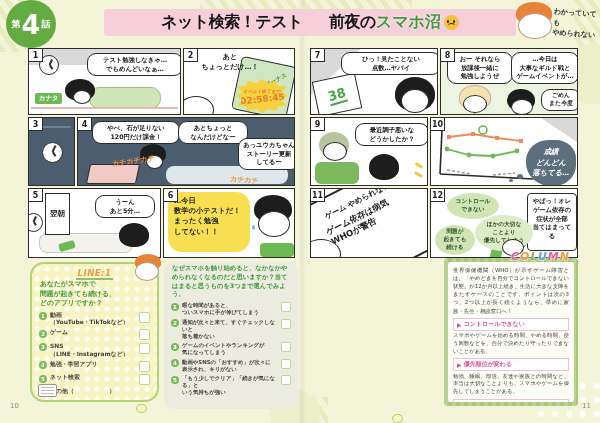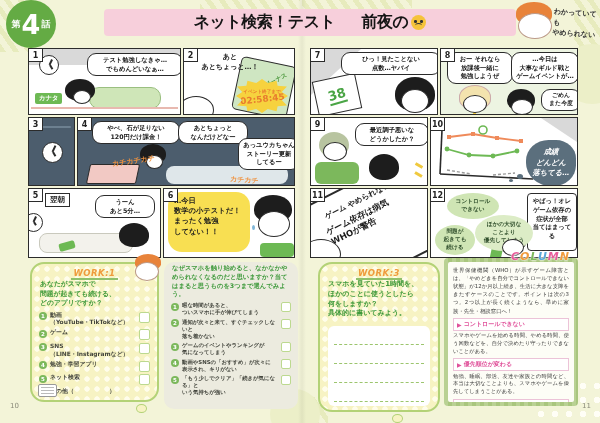--- a/index.html
+++ b/index.html
@@ -34,21 +34,21 @@
   .bubble{position:absolute;background:#fff;border:1.1px solid #2b2b2b;border-radius:9px;padding:2px 3px;
           font-size:6.3px;font-weight:700;text-align:center;line-height:1.35;white-space:pre-line;color:#161616;z-index:4;}
   .plain-speech{position:absolute;font-size:7px;font-weight:700;text-align:center;line-height:1.4;white-space:pre-line;z-index:4;}
   .sfx{position:absolute;color:#f0923e;font-weight:800;font-size:7px;z-index:5;}
   .clock{position:absolute;background:#fff;border:1.4px solid #2b2b2b;border-radius:50%;z-index:3;}
   .clock::before{content:"";position:absolute;left:48%;top:48%;width:1.5px;height:36%;background:#2b2b2b;transform-origin:top center;transform:rotate(205deg);}
   .clock::after{content:"";position:absolute;left:48%;top:48%;width:1.5px;height:26%;background:#2b2b2b;transform-origin:top center;transform:rotate(330deg);}
   .hair{position:absolute;background:#1d1d1d;border-radius:50% 50% 45% 45%;z-index:2;}
   .face{position:absolute;background:#fff;border:1px solid #2b2b2b;border-radius:50%;z-index:3;}
   .name-tag{position:absolute;background:#6db954;color:#fff;font-size:6.3px;font-weight:700;padding:1px 4px;border-radius:2px;z-index:5;}
-  .caption-box{position:absolute;background:#fff;border:1.4px solid #2b2b2b;font-size:7.5px;font-weight:800;padding:1px 4px;z-index:5;}
+  .caption-box{position:absolute;background:#fff;border:1.4px solid #2b2b2b;font-size:7.5px;font-weight:800;padding:15px 4px;z-index:5;}
   .burst{position:absolute;background:#f6d23e;display:flex;flex-direction:column;align-items:center;justify-content:center;z-index:5;
          clip-path:polygon(50% 0%,61% 12%,78% 5%,80% 20%,98% 22%,88% 38%,100% 50%,88% 62%,98% 78%,80% 80%,78% 95%,61% 88%,50% 100%,39% 88%,22% 95%,20% 80%,2% 78%,12% 62%,0% 50%,12% 38%,2% 22%,20% 20%,22% 5%,39% 12%);}
   .cloud-dark{position:absolute;background:#5b6f7d;border-radius:45% 40% 45% 50%;color:#fff;display:flex;align-items:center;justify-content:center;
               font-size:7.3px;font-weight:700;text-align:center;line-height:1.45;white-space:pre-line;z-index:4;}
   .gblob{position:absolute;background:#cfe5b4;border-radius:50%;display:flex;align-items:center;justify-content:center;
          font-size:5.7px;font-weight:700;color:#2e4d2a;text-align:center;line-height:1.35;white-space:pre-line;z-index:3;}
   
   .workbox{position:absolute;box-sizing:border-box;background-color:#f7f3c3;
            background-image:radial-gradient(#fffdeb 2.4px,rgba(0,0,0,0) 3px);background-size:10px 10px;
            border:2px solid #b3d277;border-radius:14px;overflow:visible;}
@@ -95,20 +95,21 @@
 
   <div class="abs badge">
     <span class="sm">第</span>
     <span class="big">4</span>
     <span class="sm">話</span>
   </div>
   <div class="abs title-band">
     <span class="t-black">ネット検索！テスト</span>
     <span style="width:26px;"></span>
     <span class="t-black">前夜の</span>
+    <span class="t-green">スマホ沼</span>
     <span class="emoji"></span>
   </div>
   <div class="abs mascot-hair" style="left:516px;top:2px;width:36px;height:22px;"></div>
   <div class="abs mascot-face" style="left:518px;top:13px;width:32px;height:24px;"></div>
   <div class="abs note pre" style="left:553px;top:8px;width:46px;">わかっていても
 やめられない</div>
 
   <div class="panel" style="left:28px;top:48px;width:153px;height:67px;">
     <div class="abs" style="left:0;top:0;right:0;height:16px;background:#d9d9d9;"></div>
     <span class="pnum">1</span>
@@ -118,21 +119,21 @@
     <div class="hair" style="left:36px;top:30px;width:30px;height:22px;"></div>
     <div class="face" style="left:44px;top:41px;width:16px;height:12px;"></div>
     <div class="abs" style="left:60px;top:38px;width:70px;height:20px;background:#cfe6b8;border-radius:10px;border:1px solid #9abf80;"></div>
     <div class="abs" style="left:2px;right:2px;bottom:5px;height:2px;background:#e8b9b0;"></div>
     <span class="name-tag" style="left:6px;top:44px;">カナタ</span>
   </div>
 
   <div class="panel" style="left:183px;top:48px;width:112px;height:67px;">
     <span class="pnum">2</span>
     <div class="plain-speech" style="left:16px;top:4px;width:60px;">あと
-あとちょっと…！</div>
+ちょっとだけ…！</div>
     <div class="abs" style="left:52px;top:12px;width:54px;height:52px;background:#cfe6c2;border:1.5px solid #2b2b2b;border-radius:5px;transform:rotate(12deg);">
       <div style="position:absolute;left:2px;top:16px;width:60px;font-size:6px;font-weight:700;color:#4f9a40;transform:rotate(-40deg);">ログインボーナス</div>
     </div>
     <div class="burst" style="left:52px;top:30px;width:52px;height:34px;">
       <span style="font-size:4.6px;font-weight:700;color:#e87c2e;">イベント終了まで</span>
       <span style="font-size:9px;font-weight:800;color:#e87c2e;transform:rotate(-6deg);">02:58:45</span>
     </div>
     <div class="face" style="left:-6px;bottom:-10px;width:34px;height:26px;"></div>
   </div>
 
@@ -273,21 +274,21 @@
 症状が全部
 当てはまってる</div>
     <div class="hair" style="left:66px;top:38px;width:30px;height:24px;"></div>
     <div class="face" style="left:71px;top:50px;width:20px;height:15px;"></div>
     <div class="abs" style="left:60px;top:56px;width:11px;height:15px;background:#6db954;border-radius:2px;transform:rotate(12deg);"></div>
   </div>
 
   <div class="workbox" style="left:30px;top:262px;width:129px;height:140px;">
     <div class="abs mascot-hair" style="right:-4px;top:-10px;width:26px;height:16px;"></div>
     <div class="abs mascot-face" style="right:-2px;top:-2px;width:22px;height:17px;"></div>
-    <div class="work-header"><u>WORK:1</u></div>
+    <div class="work-header"><u>LINE:1</u></div>
     <div class="work-q">あなたがスマホで
 問題が起きても続ける、
 どのアプリですか？</div>
     <div class="witem">
       <span class="ncirc">1</span>
       <span class="lbl">動画
 （YouTube・TikTokなど）</span>
       <span class="cb"></span>
     </div>
     <div class="witem">
@@ -347,33 +348,20 @@
     </div>
     <div class="witem">
       <span class="ncirc">5</span>
       <span class="lbl" style="font-size:5.4px;">「もう少しでクリア」「続きが気になる」と
 いう気持ちが強い</span>
       <span class="cb" style="width:8px;height:8px;"></span>
     </div>
 
   </div>
 
-  <div class="workbox" style="left:318px;top:262px;width:122px;height:150px;">
-    <div class="work-header"><u>WORK:3</u></div>
-    <div class="work-q" style="font-size:7px;">スマホを見ていた1時間を、
-ほかのことに使うとしたら
-何をしますか？
-具体的に書いてみよう。</div>
-    <div class="abs" style="left:8px;right:8px;top:62px;height:80px;background:#fff;border-radius:6px;">
-      <div class="writeline" style="top:17px;"></div>
-      <div class="writeline" style="top:36px;"></div>
-      <div class="writeline" style="top:55px;"></div>
-      <div class="writeline" style="top:74px;"></div>
-    </div>
-  </div>
   <div class="tail-circle" style="left:392px;top:414px;"></div>
 
   <div class="column-box" style="left:444px;top:258px;width:134px;height:148px;">
     <div class="column-title"><span style="color: rgb(232, 93, 154);">C</span><span style="color: rgb(240, 155, 60);">O</span><span style="color: rgb(124, 184, 92);">L</span><span style="color: rgb(90, 168, 216);">U</span><span style="color: rgb(232, 93, 154);">M</span><span style="color: rgb(240, 155, 60);">N</span></div>
     <div class="column-inner">
       <div class="col-intro">世界保健機関（WHO）が示すゲーム障害とは、「やめどきを自分でコントロールできない状態」が12か月以上続き、生活に大きな支障をきたすケースのことです。ポイントは次の3つ。2つ以上が長く続くようなら、早めに家族・先生・相談窓口へ！</div>
       <div class="col-head">
         <span>▶</span>
         <span>コントロールできない</span>
       </div>

